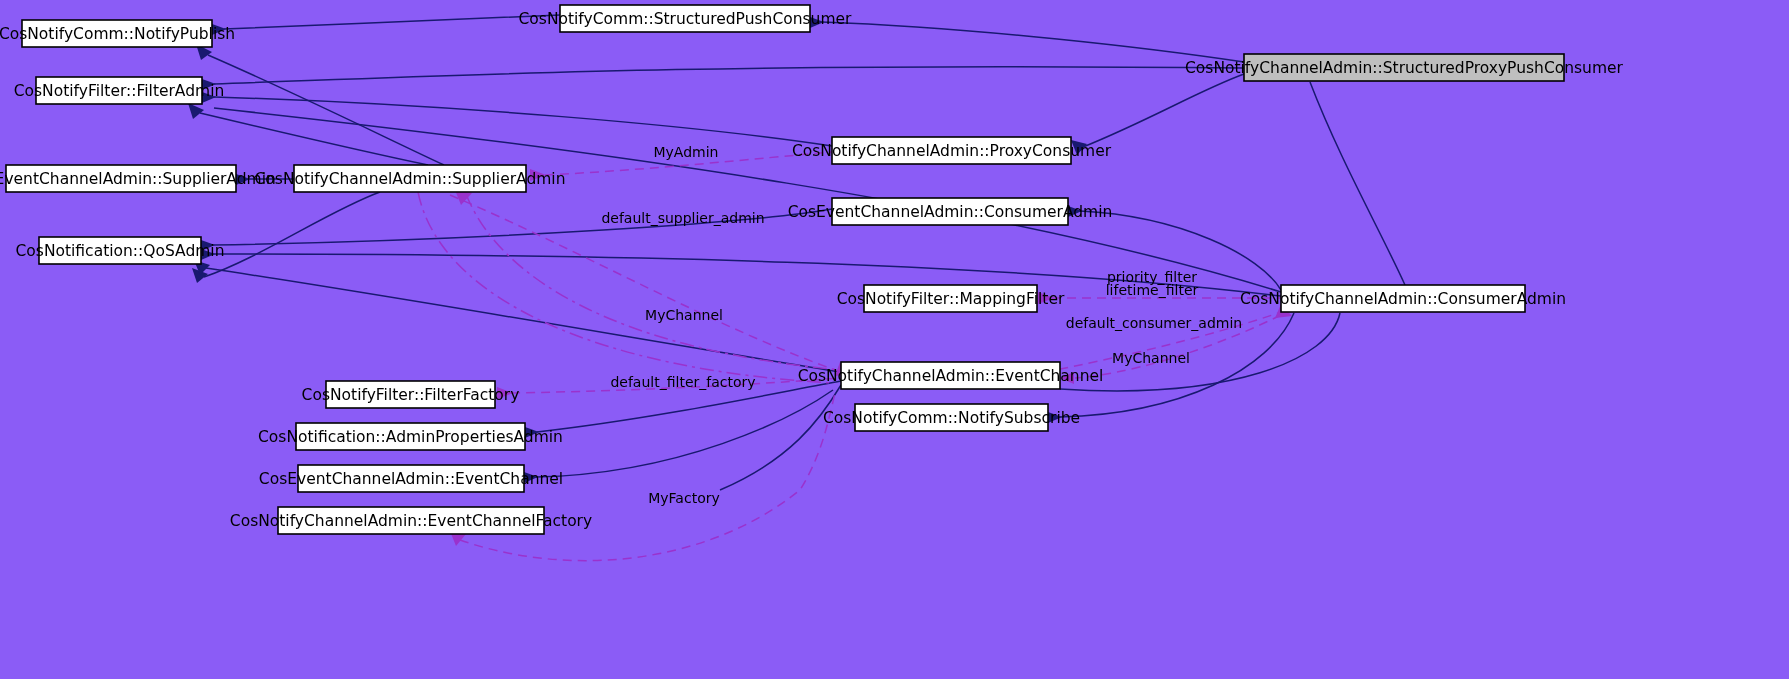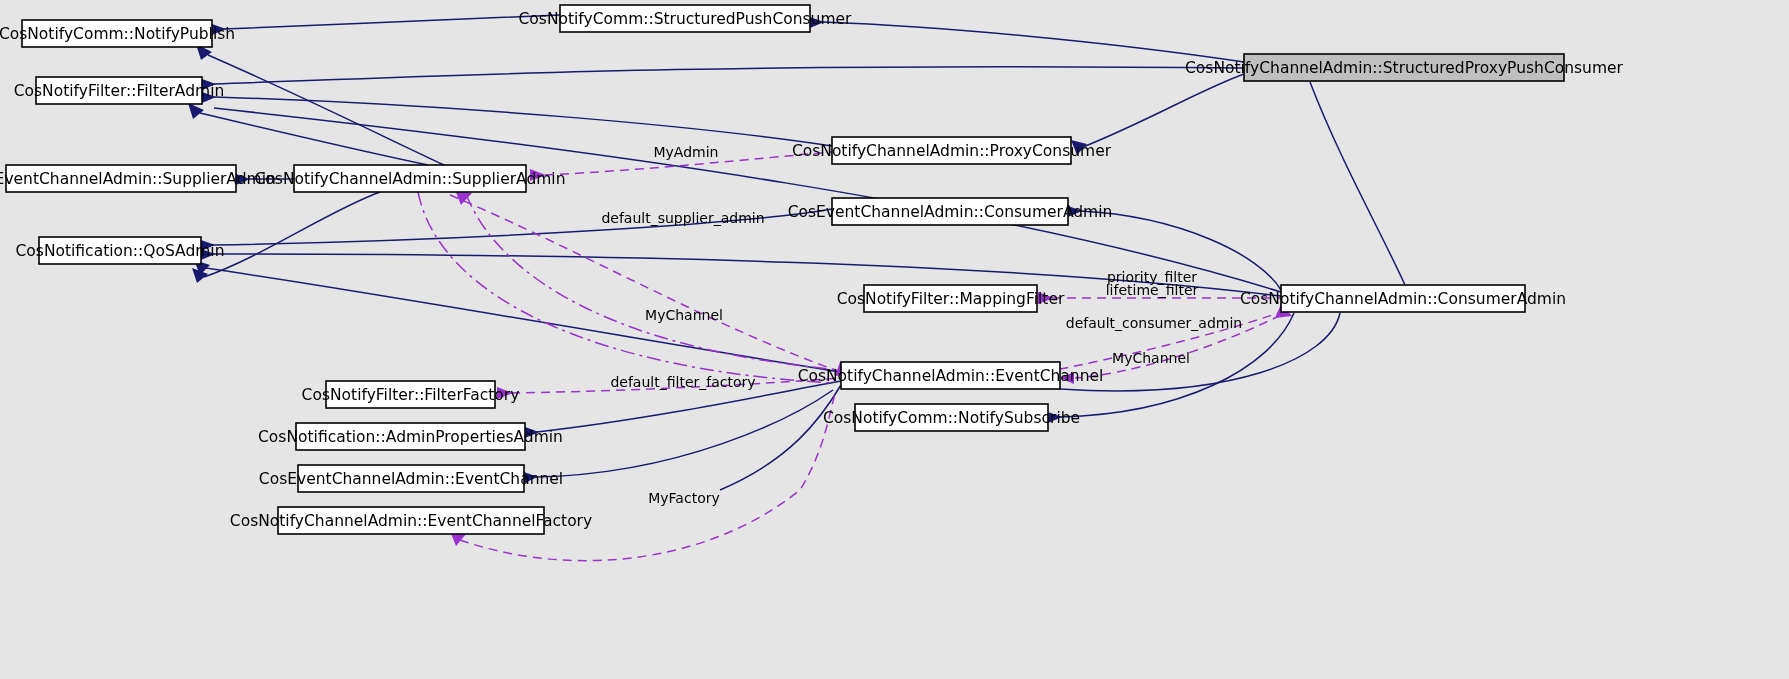--- a/index.html
+++ b/index.html
@@ -7,21 +7,21 @@
     padding: 0;
     background: #ffffff;
   }
   body {
     font-family: "DejaVu Sans", sans-serif;
   }
   #canvas {
     position: relative;
     width: 1789px;
     height: 679px;
-    background: #e5e5e5;
+    background: #8b5cf6;
     overflow: hidden;
     text-align: center;
   }
   svg.graph {
     position: absolute;
     left: 0;
     top: 0;
     width: 1789px;
     height: 679px;
   }

